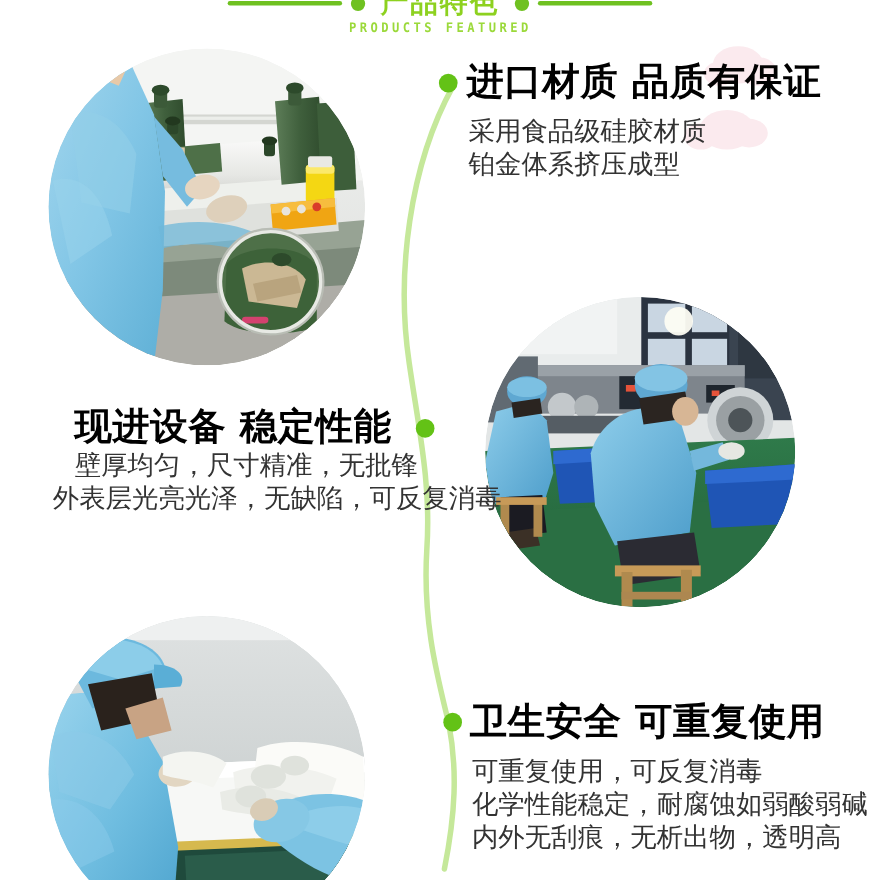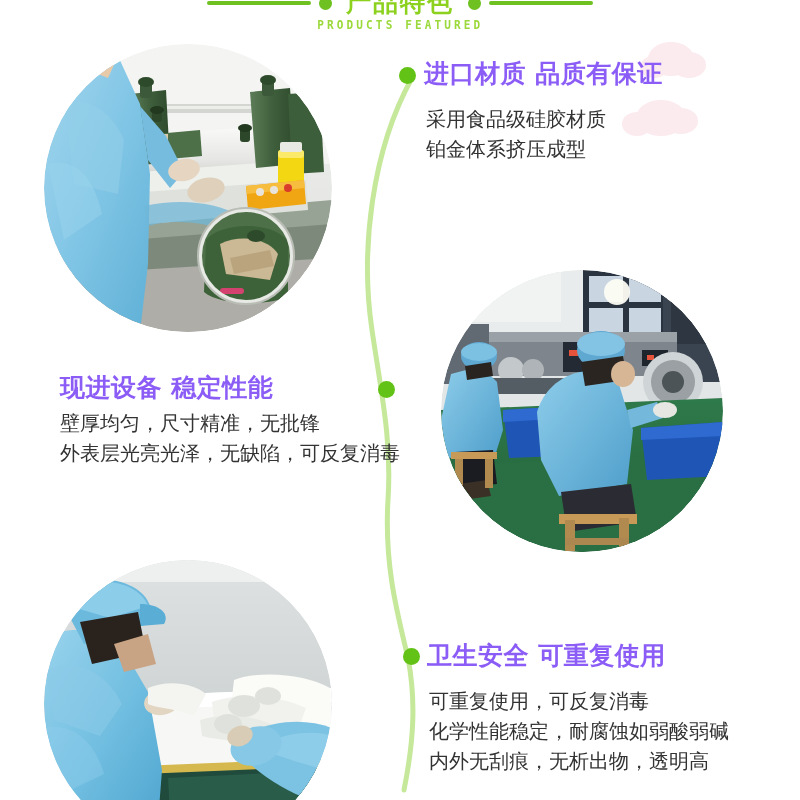--- a/index.html
+++ b/index.html
@@ -113,38 +113,38 @@
   .photo-3 { left: 44px;  top: 560px; width: 288px; height: 288px; }
 
   .photo svg { display: block; width: 100%; height: 100%; }
 
   
   .block { position: absolute; }
 
   .block-heading {
     font-family: "DejaVu Sans", sans-serif;
     font-weight: 700;
-    font-size: 25px;
-    color: #8b5cf6;
+    font-size: 34px;
+    color: #000000;
     letter-spacing: 0.5px;
     white-space: nowrap;
     line-height: 32px;
   }
   .block-body {
     font-family: "DejaVu Serif", "Liberation Serif", serif;
-    font-size: 20px;
+    font-size: 24px;
     color: #333333;
     line-height: 30px;
     white-space: nowrap;
   }
 
   .block-1 { left: 424px; top: 58px; }
   .block-1 .block-body { margin-top: 14px; margin-left: 2px; }
 
-  .block-2 { left: 60px; top: 372px; width: 334px; }
+  .block-2 { left: 48px; top: 372px; text-align: right; width: 334px; }
   .block-2 .block-heading { padding-right: 26px; }
   .block-2 .block-body { margin-top: 4px; padding-right: 2px; }
 
   .block-3 { left: 427px; top: 640px; }
   .block-3 .block-body { margin-top: 14px; margin-left: 2px; }
 </style>
 </head>
 <body>
 
 <div id="page">

